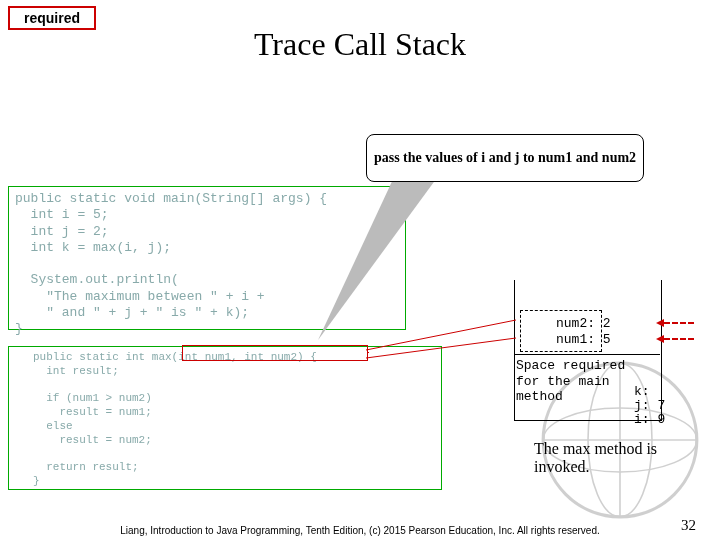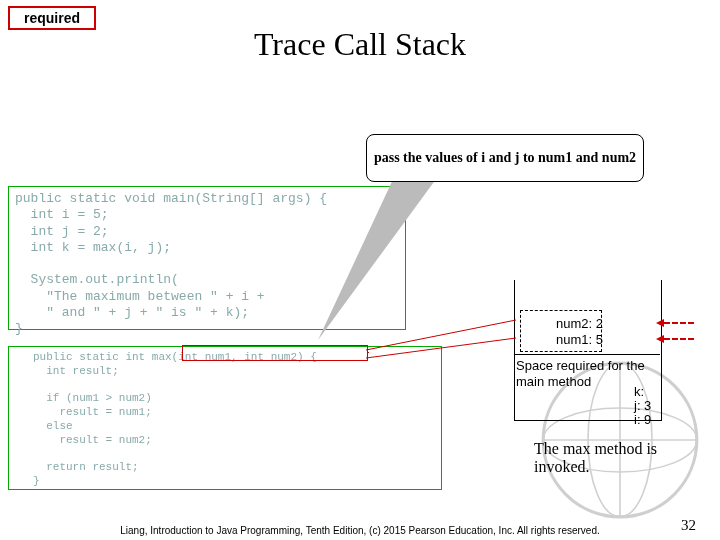--- a/index.html
+++ b/index.html
@@ -129,21 +129,21 @@
     position: absolute;
     top: 310px;
     left: 520px;
     width: 80px;
     height: 40px;
     border: 1px dashed #000;
   }
   .stack-label {
     position: absolute;
     font-size: 13px;
-    font-family: Liberation Sans, sans-serif;
+    font-family: Liberation Mono, monospace;
   }
   .red-arrow {
     position: absolute;
     width: 30px;
     height: 0;
     border-top: 2px dashed #c00;
   }
   .red-arrow::after {
     content: "";
     position: absolute;
@@ -230,21 +230,21 @@
 <div class="stack-new-frame"></div>
 
 <div class="stack-label" style="top:316px;left:556px">num2: 2</div>
 <div class="stack-label" style="top:332px;left:556px">num1: 5</div>
 
 <div class="red-arrow" style="top:322px;left:664px"></div>
 <div class="red-arrow" style="top:338px;left:664px"></div>
 
 <div class="stack-label" style="top:358px;left:516px;width:134px;line-height:1.2">Space required for the main method</div>
 <div class="stack-label" style="top:384px;left:634px">k:</div>
-<div class="stack-label" style="top:398px;left:634px">j: 3</div>
+<div class="stack-label" style="top:398px;left:634px">j: 7</div>
 <div class="stack-label" style="top:412px;left:634px">i: 9</div>
 
 <div class="invoked-text">The max method is invoked.</div>
 
 <svg class="globe" viewBox="0 0 100 100">
   <circle cx="50" cy="50" r="48" fill="none" stroke="#444" stroke-width="2"></circle>
   <ellipse cx="50" cy="50" rx="48" ry="20" fill="none" stroke="#444" stroke-width="1"></ellipse>
   <ellipse cx="50" cy="50" rx="20" ry="48" fill="none" stroke="#444" stroke-width="1"></ellipse>
   <line x1="2" y1="50" x2="98" y2="50" stroke="#444" stroke-width="1"></line>
   <line x1="50" y1="2" x2="50" y2="98" stroke="#444" stroke-width="1"></line>

